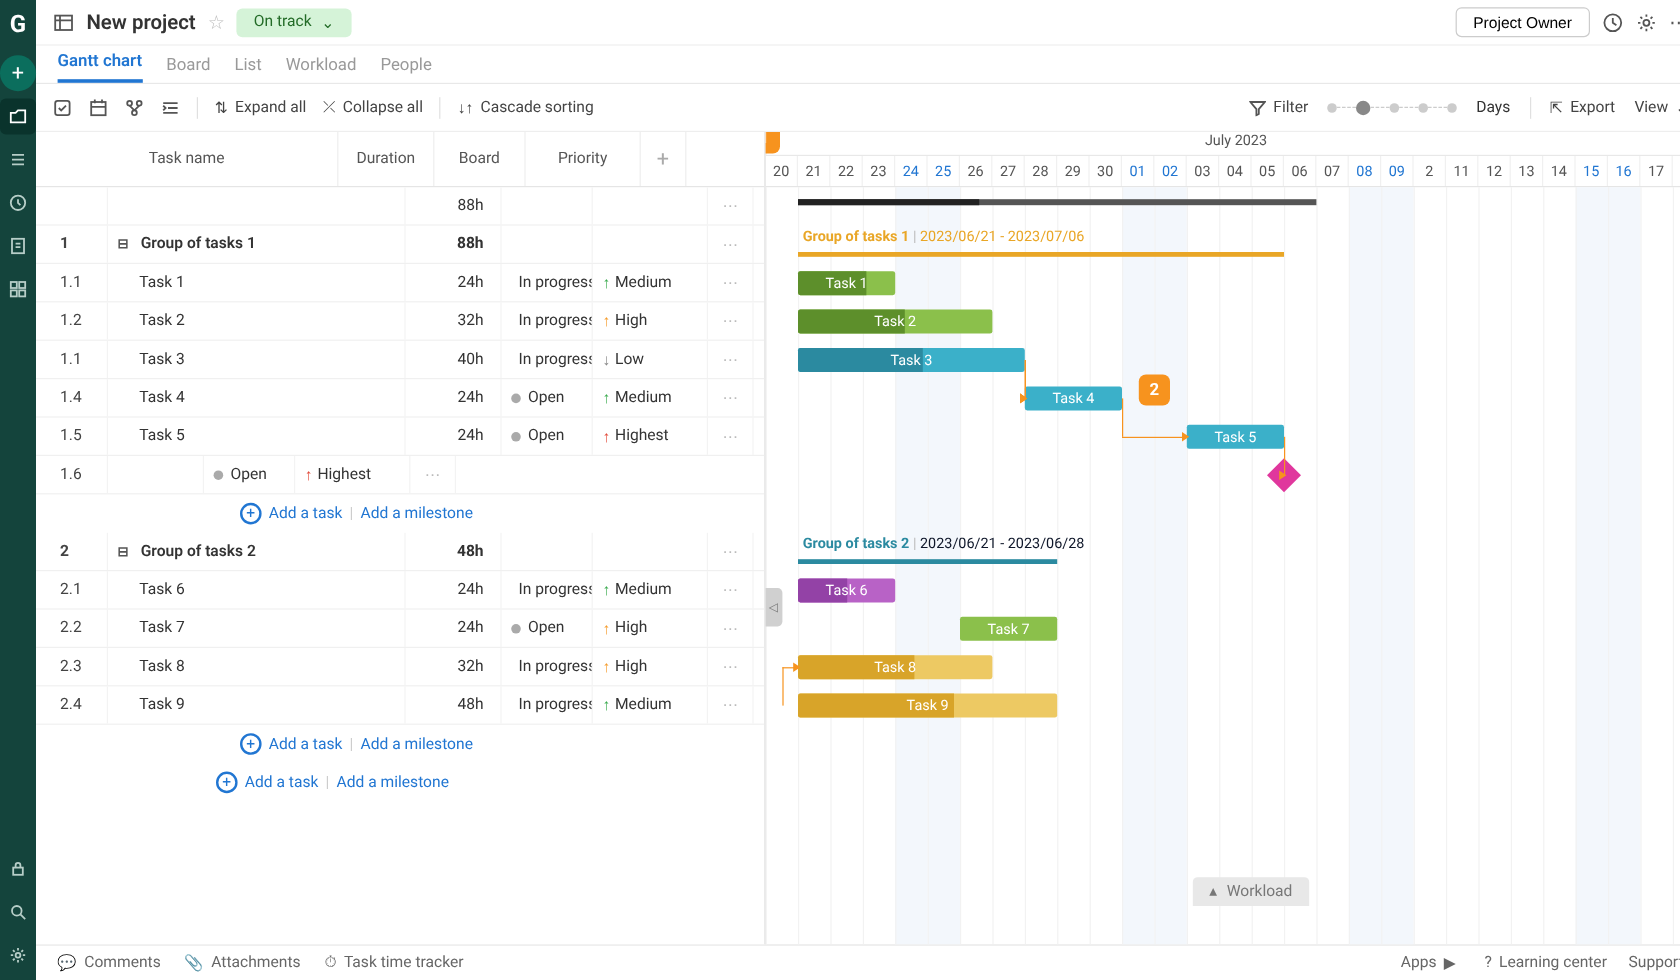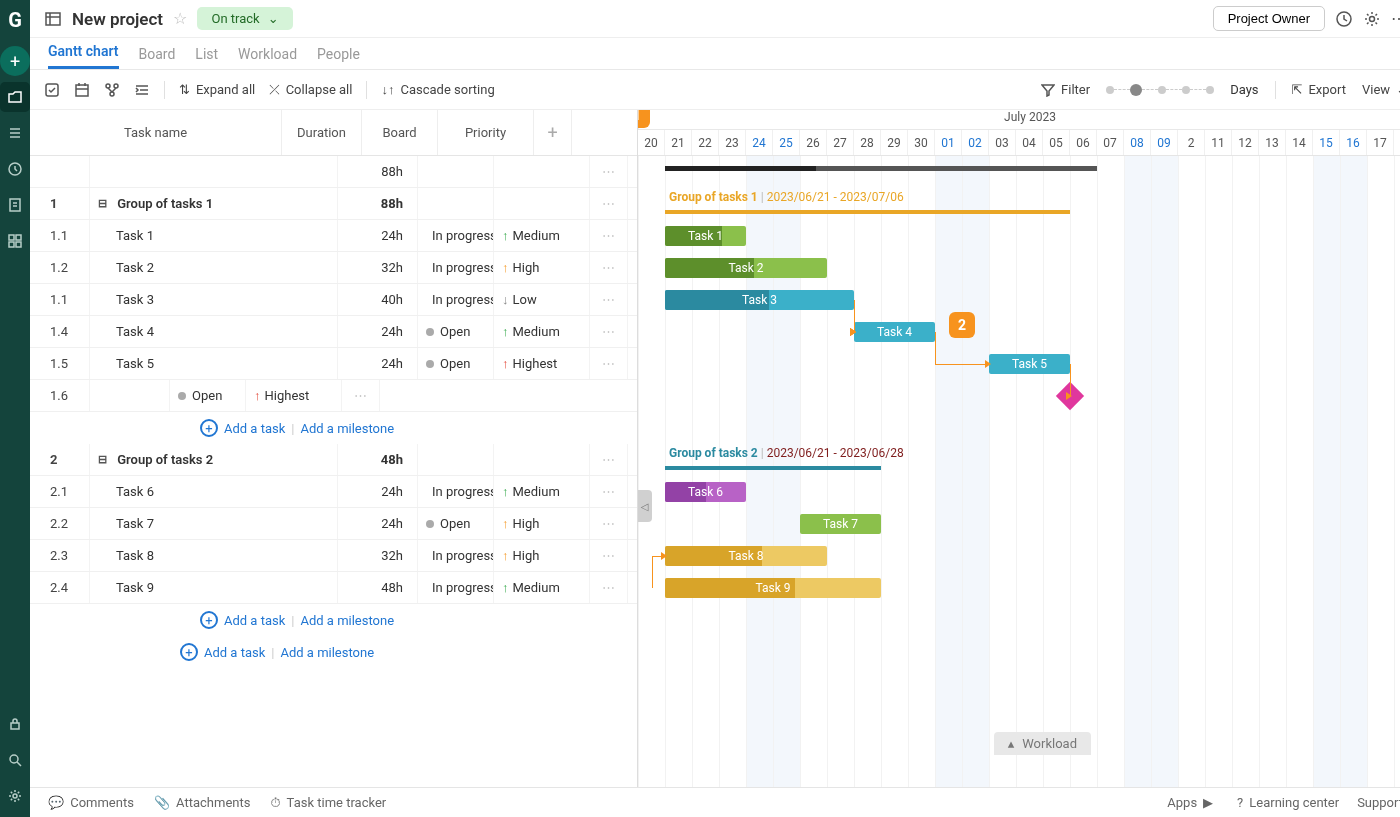--- a/index.html
+++ b/index.html
@@ -567,21 +567,21 @@
             <div class="crow" style="top: 192px; position: absolute; left: 0px; right: 0px;">
               <div class="bar" style="left: 351px; width: 81px; background: rgb(59, 176, 201);">
                 <div class="prog" style="width: 0%; background: rgb(59, 176, 201);"></div>
                 <span class="lbl">Task 5</span>
               </div>
             </div>
             <div class="crow" style="top: 224px; position: absolute; left: 0px; right: 0px;">
               <div class="milestone-diamond" style="left: 422px; background: rgb(224, 55, 157);"></div>
             </div>
             <div class="crow" style="top: 288px; position: absolute; left: 0px; right: 0px;">
-              <div class="group-label" style="left: 31px;"><span class="gname" style="color:#2b8aa0">Group of tasks 2</span> <span style="color:#bbb">|</span> <span style="color:#7f1d1d">2023/06/21 - 2023/06/28</span></div>
+              <div class="group-label" style="left: 31px;"><span class="gname" style="color:#2b8aa0">Group of tasks 2</span> <span style="color:#bbb">|</span> <span style="color:#0f172a">2023/06/21 - 2023/06/28</span></div>
               <div class="group-line" style="left: 27px; width: 216px; background: rgb(43, 138, 160);"></div>
             </div>
             <div class="crow" style="top: 320px; position: absolute; left: 0px; right: 0px;">
               <div class="bar" style="left: 27px; width: 81px; background: rgb(184, 98, 198);">
                 <div class="prog" style="width: 50%; background: rgb(147, 66, 166);"></div>
                 <span class="lbl">Task 6</span>
               </div>
             </div>
             <div class="crow" style="top: 352px; position: absolute; left: 0px; right: 0px;">
               <div class="bar" style="left: 162px; width: 81px; background: rgb(139, 192, 75);">

